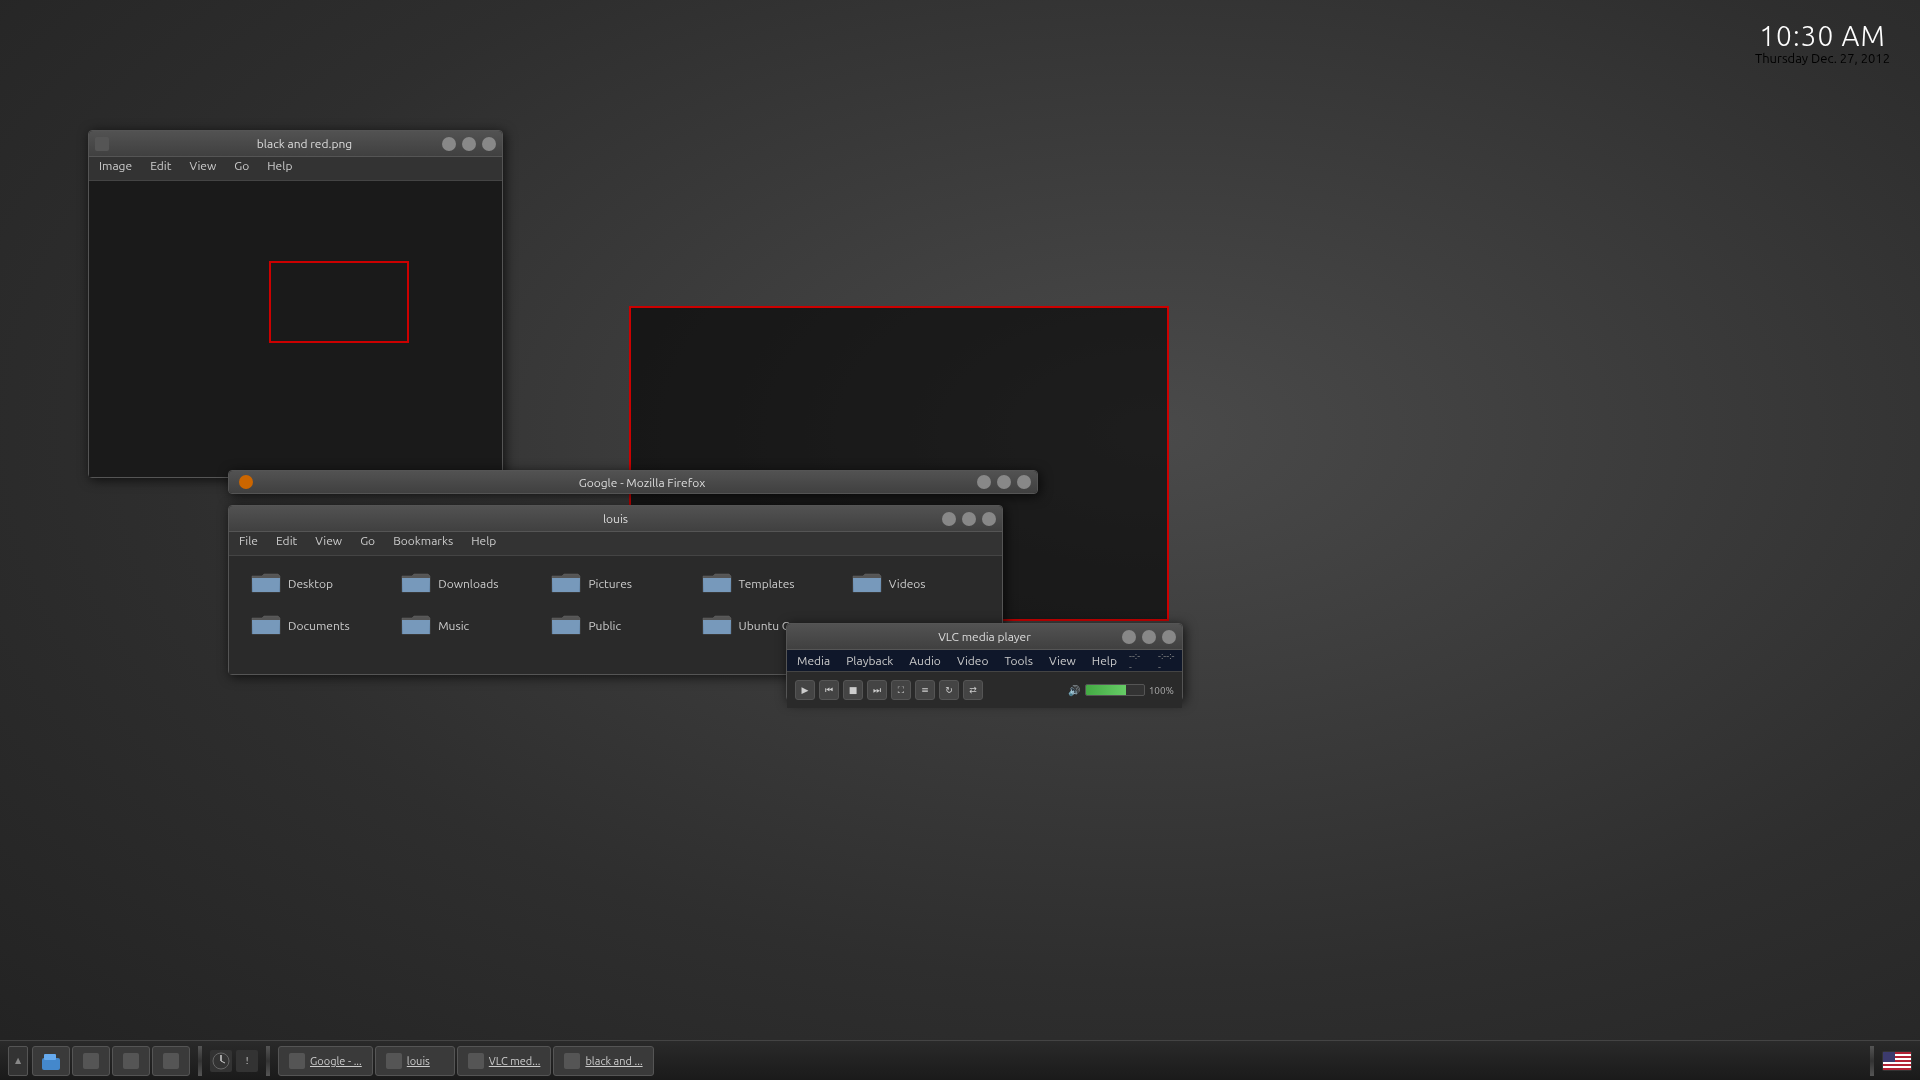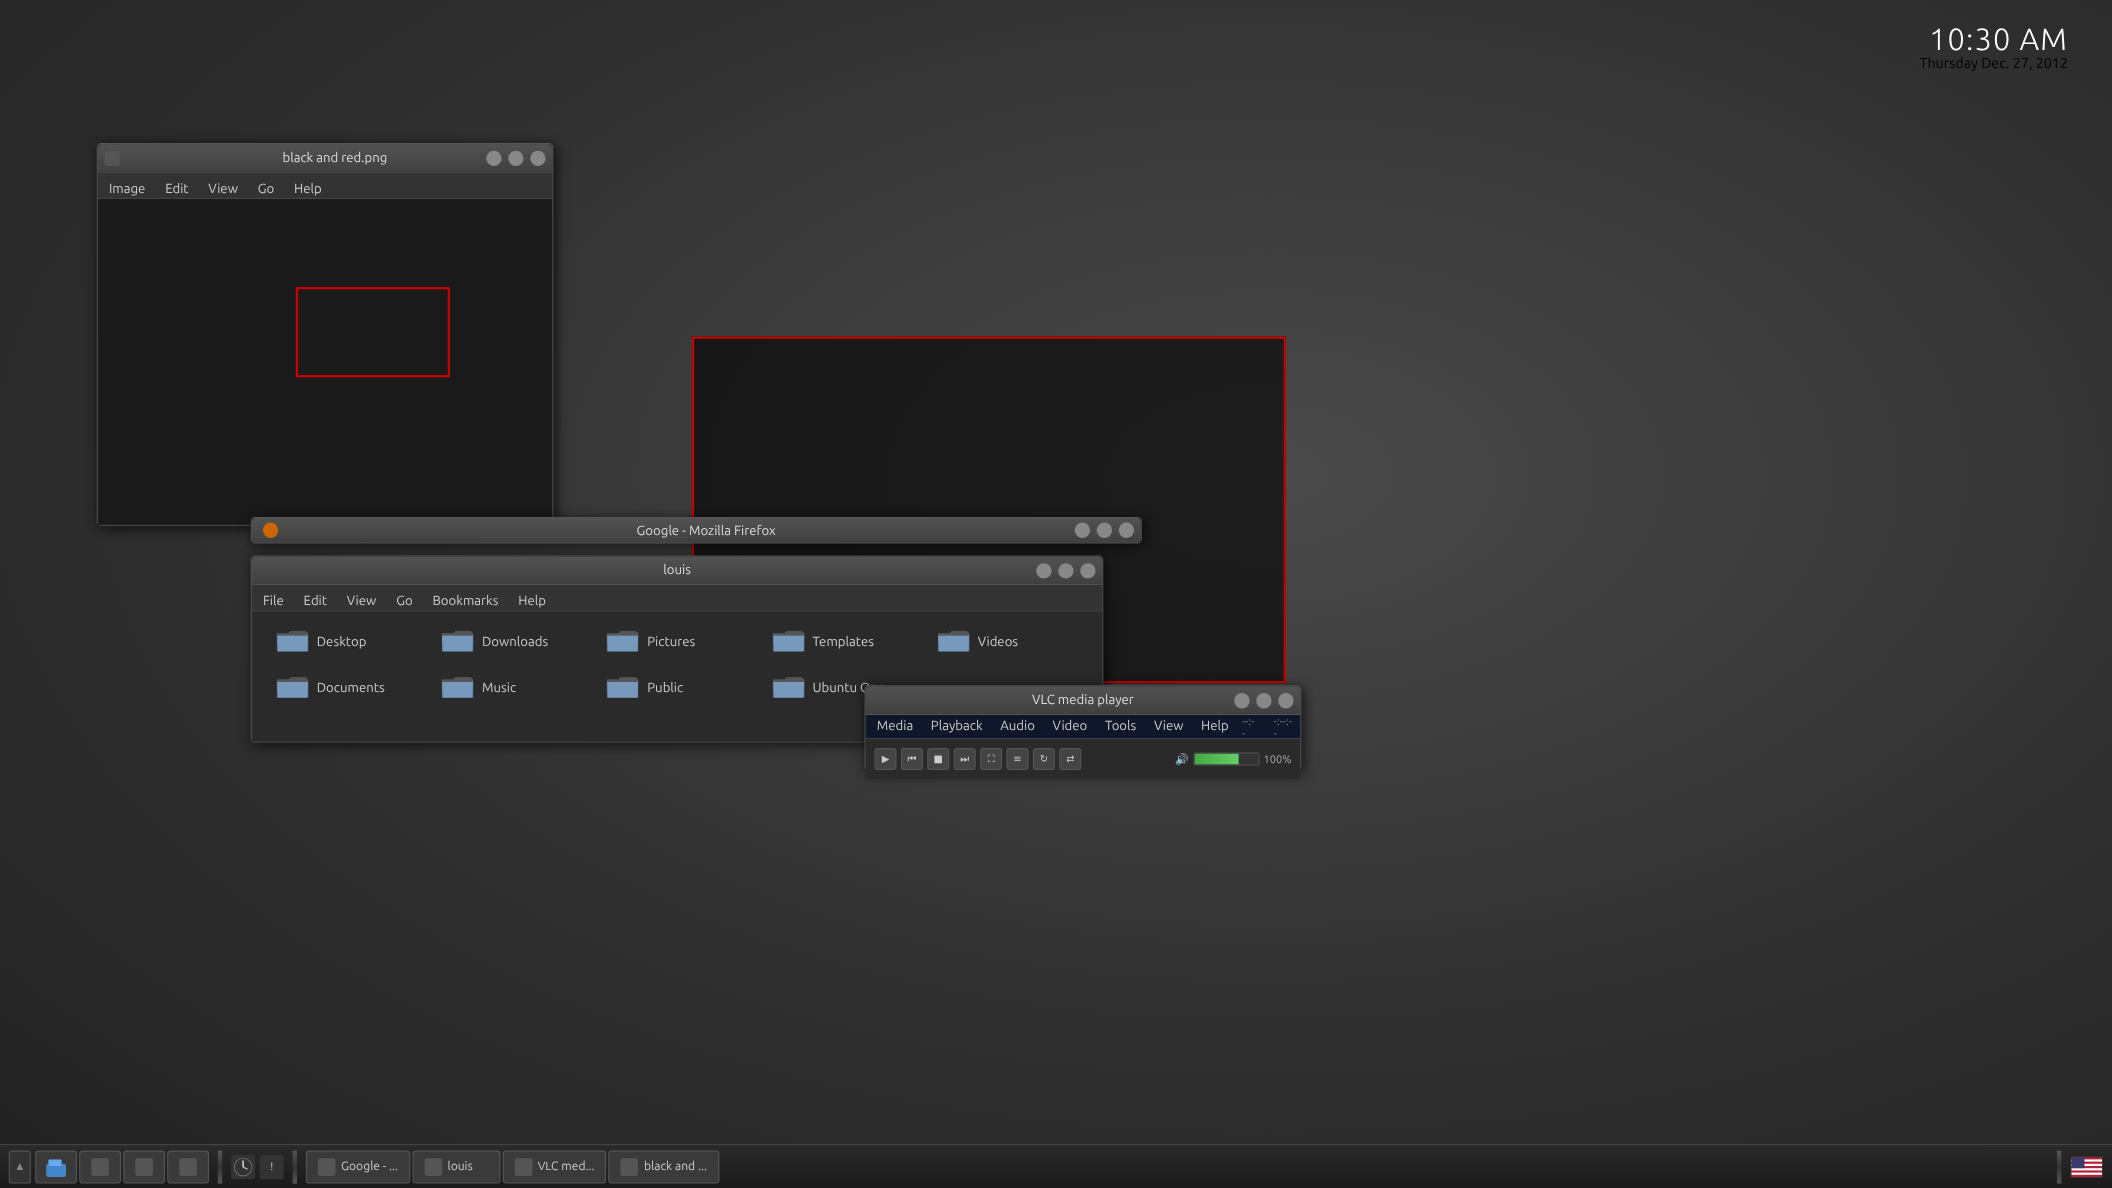--- a/index.html
+++ b/index.html
@@ -12,22 +12,22 @@
       font-size: 12px;
       color: #ccc;
       overflow: hidden;
       position: relative;
     }
 
     
     .clock {
       position: absolute;
       top: 20px;
-      right: 40px;
-      text-align: right;
+      right: 30px;
+      text-align: center;
       color: #fff;
     }
     .clock-time {
       font-size: 28px;
       font-weight: 300;
       letter-spacing: 1px;
     }
     .clock-date {
       font-size: 13px;
       color: #000000;
@@ -89,21 +89,21 @@
       border-radius: 2px;
       display: inline-block;
       margin-right: 4px;
     }
 
     .window-menubar {
       height: 24px;
       background: #333;
       border-bottom: 1px solid #444;
       display: flex;
-      align-items: flex-end;
+      align-items: flex-start;
       padding: 0 6px;
       gap: 10px;
     }
     .menubar-item {
       font-size: 12px;
       color: #ccc;
       cursor: pointer;
       padding: 2px 4px;
     }
 
@@ -295,20 +295,21 @@
       background: #3a3a3a;
       border: 1px solid #555;
       border-radius: 3px;
       cursor: pointer;
       display: flex;
       align-items: center;
       gap: 5px;
       font-size: 11px;
       color: #ccc;
       min-width: 80px;
+      text-decoration: underline;
     }
     .taskbar-app-icon {
       width: 16px;
       height: 16px;
       background: #555;
       border-radius: 2px;
       display: flex;
       align-items: center;
       justify-content: center;
       font-size: 9px;

